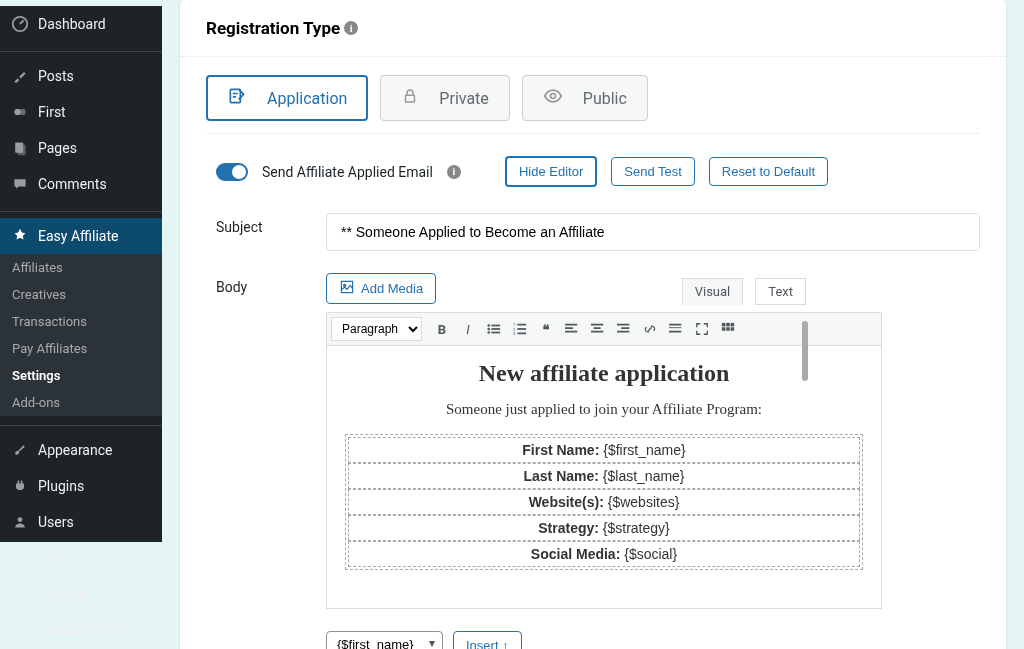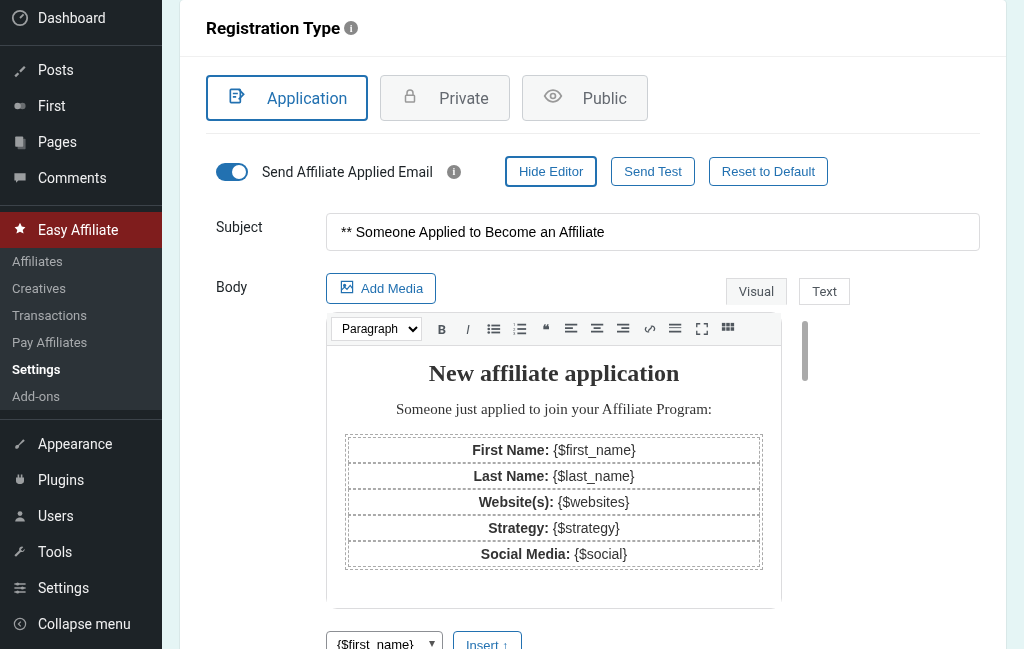--- a/index.html
+++ b/index.html
@@ -1,20 +1,20 @@
 <!DOCTYPE html>
 <html><head>
 <meta charset="utf-8">
 <style>
 * { box-sizing: border-box; margin: 0; padding: 0; }
 body { font-family: -apple-system, BlinkMacSystemFont, "Segoe UI", Roboto, sans-serif; background: #e5f5f5; width: 1024px; height: 649px; overflow: hidden; }
 
-.wp-sidebar { position: fixed; left: 0; top: 0; width: 162px; height: 649px; background: #1d2327; color: #f0f0f1; font-size: 14px; }
+.wp-sidebar { position: fixed; left: 0; top: 6px; width: 162px; height: 536px; background: #1d2327; color: #f0f0f1; font-size: 14px; }
 .wp-menu-item { display: flex; align-items: center; padding: 8px 10px; cursor: pointer; color: #f0f0f1; }
-.wp-menu-item.active { background: #7f1d1d; color: #fff; position: relative; }
+.wp-menu-item.active { background: #0c4a6e; color: #fff; position: relative; }
 .wp-menu-item.active::after { content: ""; position: absolute; right: -8px; top: 50%; transform: translateY(-50%); border: 8px solid transparent; border-right-color: #e5f5f5; }
 .wp-menu-item .ico { width: 20px; height: 20px; margin-right: 8px; display: flex; align-items: center; justify-content: center; opacity: 0.6; }
 .wp-menu-item.active .ico { opacity: 1; }
 .wp-submenu { background: #2c3338; }
 .wp-submenu-item { padding: 6px 12px; font-size: 13px; color: #a7aaad; cursor: pointer; }
 .wp-submenu-item.current { color: #fff; font-weight: 600; }
 .wp-sep { height: 10px; border-bottom: 1px solid #3c434a; margin-bottom: 6px; }
 
 .main { margin-left: 162px; padding: 0; }
 .panel { background: #fff; margin: 0 18px 0 18px; border-radius: 4px; box-shadow: 0 0 0 1px rgba(0,0,0,0.05); }
@@ -34,21 +34,21 @@
 .email-label { font-size: 14px; color: #1d2327; }
 .btn-outline { border: 2px solid #2271b1; color: #2271b1; background: #fff; border-radius: 4px; padding: 6px 12px; font-size: 13px; font-weight: 500; cursor: pointer; }
 .btn-outline-thin { border: 1px solid #2271b1; color: #2271b1; background: #fff; border-radius: 4px; padding: 6px 12px; font-size: 13px; cursor: pointer; }
 
 .form-row { display: flex; align-items: flex-start; margin-bottom: 22px; padding-left: 10px; }
 .form-label { width: 110px; font-size: 14px; color: #1d2327; padding-top: 6px; }
 .subject-input { flex: 1; border: 1px solid #dcdcde; border-radius: 4px; padding: 10px 14px; font-size: 14px; }
 
 .media-btn { border: 1px solid #2271b1; color: #2271b1; background: #fff; border-radius: 4px; padding: 5px 12px; font-size: 13px; display: inline-flex; align-items: center; gap: 6px; cursor: pointer; }
 
-.editor { border: 1px solid #dcdcde; border-radius: 11px; margin-top: 8px; width: 456px; }
+.editor { border: 1px solid #dcdcde; border-radius: 0; margin-top: 8px; width: 556px; }
 .editor-tabs { display: flex; justify-content: space-between; gap: 12px; margin-bottom: -1px; }
 .editor-tab { border: 1px solid #dcdcde; background: #fff; padding: 5px 12px; font-size: 13px; color: #50575e; cursor: pointer; }
 .editor-tab.active { border-bottom-color: #f6f7f7; background: #f6f7f7; }
 .toolbar { background: #f6f7f7; border-bottom: 1px solid #dcdcde; padding: 4px; display: flex; align-items: center; gap: 2px; }
 .para-select { border: 1px solid #dcdcde; background: #fff; padding: 3px 6px; font-size: 12px; margin-right: 6px; }
 .tb-btn { width: 24px; height: 24px; display: inline-flex; align-items: center; justify-content: center; cursor: pointer; font-size: 13px; color: #50575e; }
 .editor-content { padding: 14px 18px; background: #fff; height: 262px; overflow-y: auto; font-family: Georgia, serif; color: #333; position: relative; text-align: center; }
 .editor-content h2 { font-size: 24px; font-weight: 700; margin-bottom: 14px; font-family: Georgia, serif; }
 .editor-content p { font-size: 15px; margin-bottom: 16px; }
 .dashed-box { border: 1px dashed #aaa; padding: 2px; }
@@ -227,21 +227,21 @@
         </div>
 
         <div class="form-row">
           <div class="form-label">Subject</div>
           <input class="subject-input" value="** Someone Applied to Become an Affiliate" style="">
         </div>
 
         <div class="form-row">
           <div class="form-label">Body</div>
           <div class="body-col">
-            <div style="display:flex;justify-content:space-between;align-items:flex-end;width:524px;">
+            <div style="display:flex;justify-content:space-between;align-items:flex-end;width:480px;">
               <button class="media-btn">
                 <span><svg width="16" height="16" viewBox="0 0 20 20" fill="#2271b1">
                       <circle cx="7" cy="8" r="2"></circle>
                       <path d="M3 3h14v14H3z" fill="none" stroke="#2271b1" stroke-width="1.5"></path>
                       <path d="M3 14l4-4 3 3 4-5 3 4" fill="none" stroke="#2271b1" stroke-width="1.5"></path>
                     </svg></span>
                 <span>Add Media</span>
               </button>
               <div class="editor-tabs">
                 <div class="editor-tab active">Visual</div>

